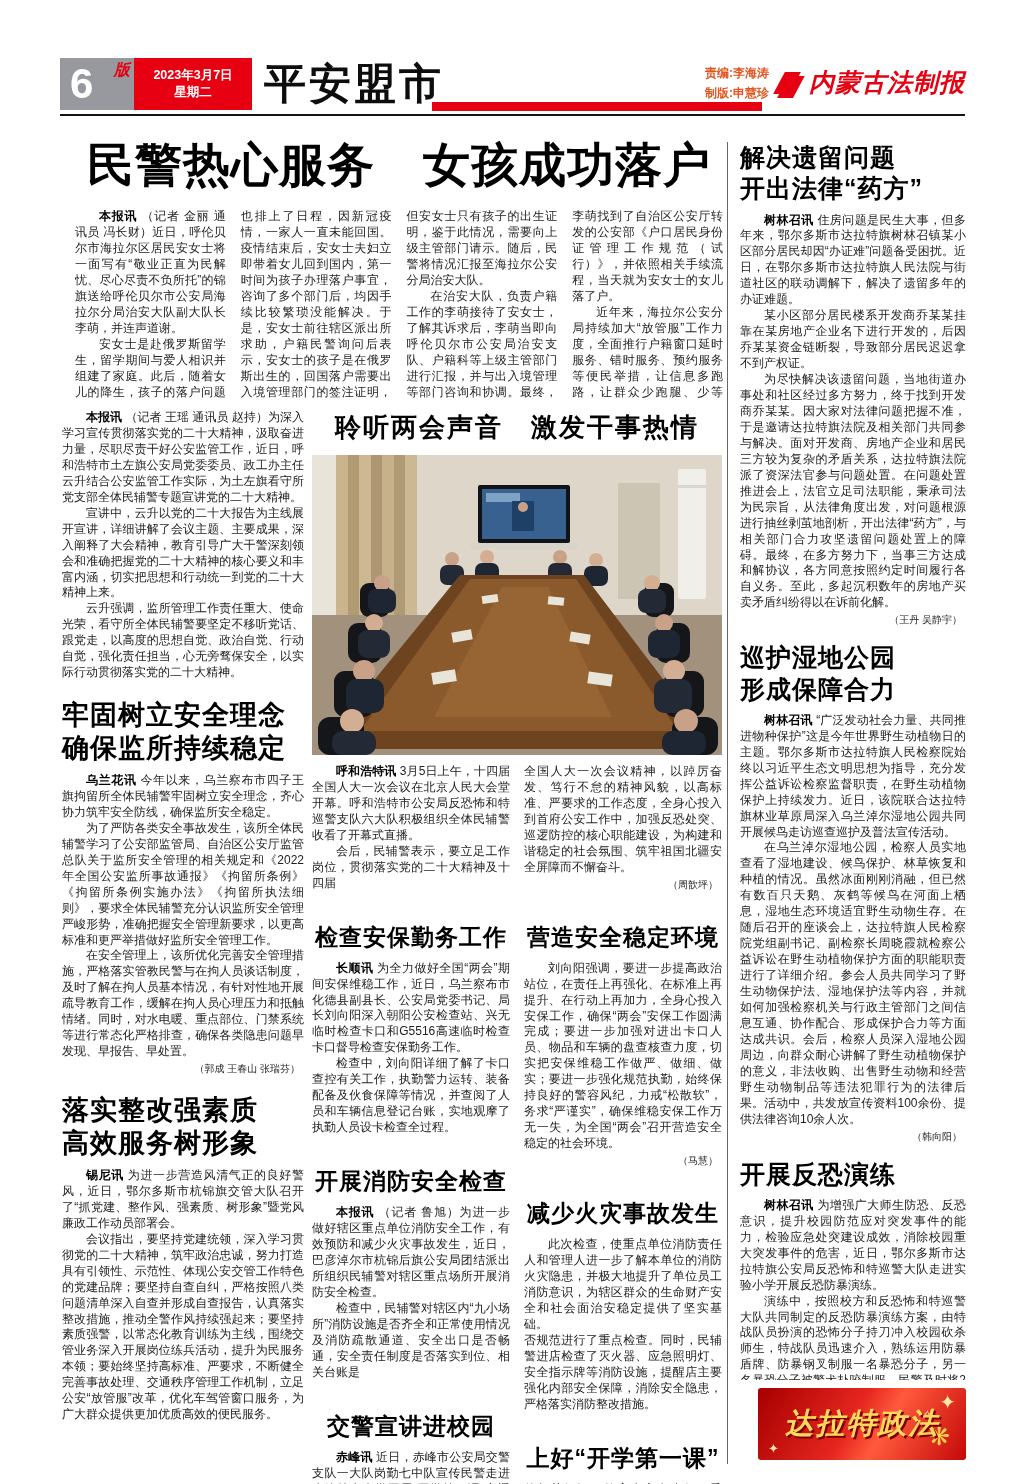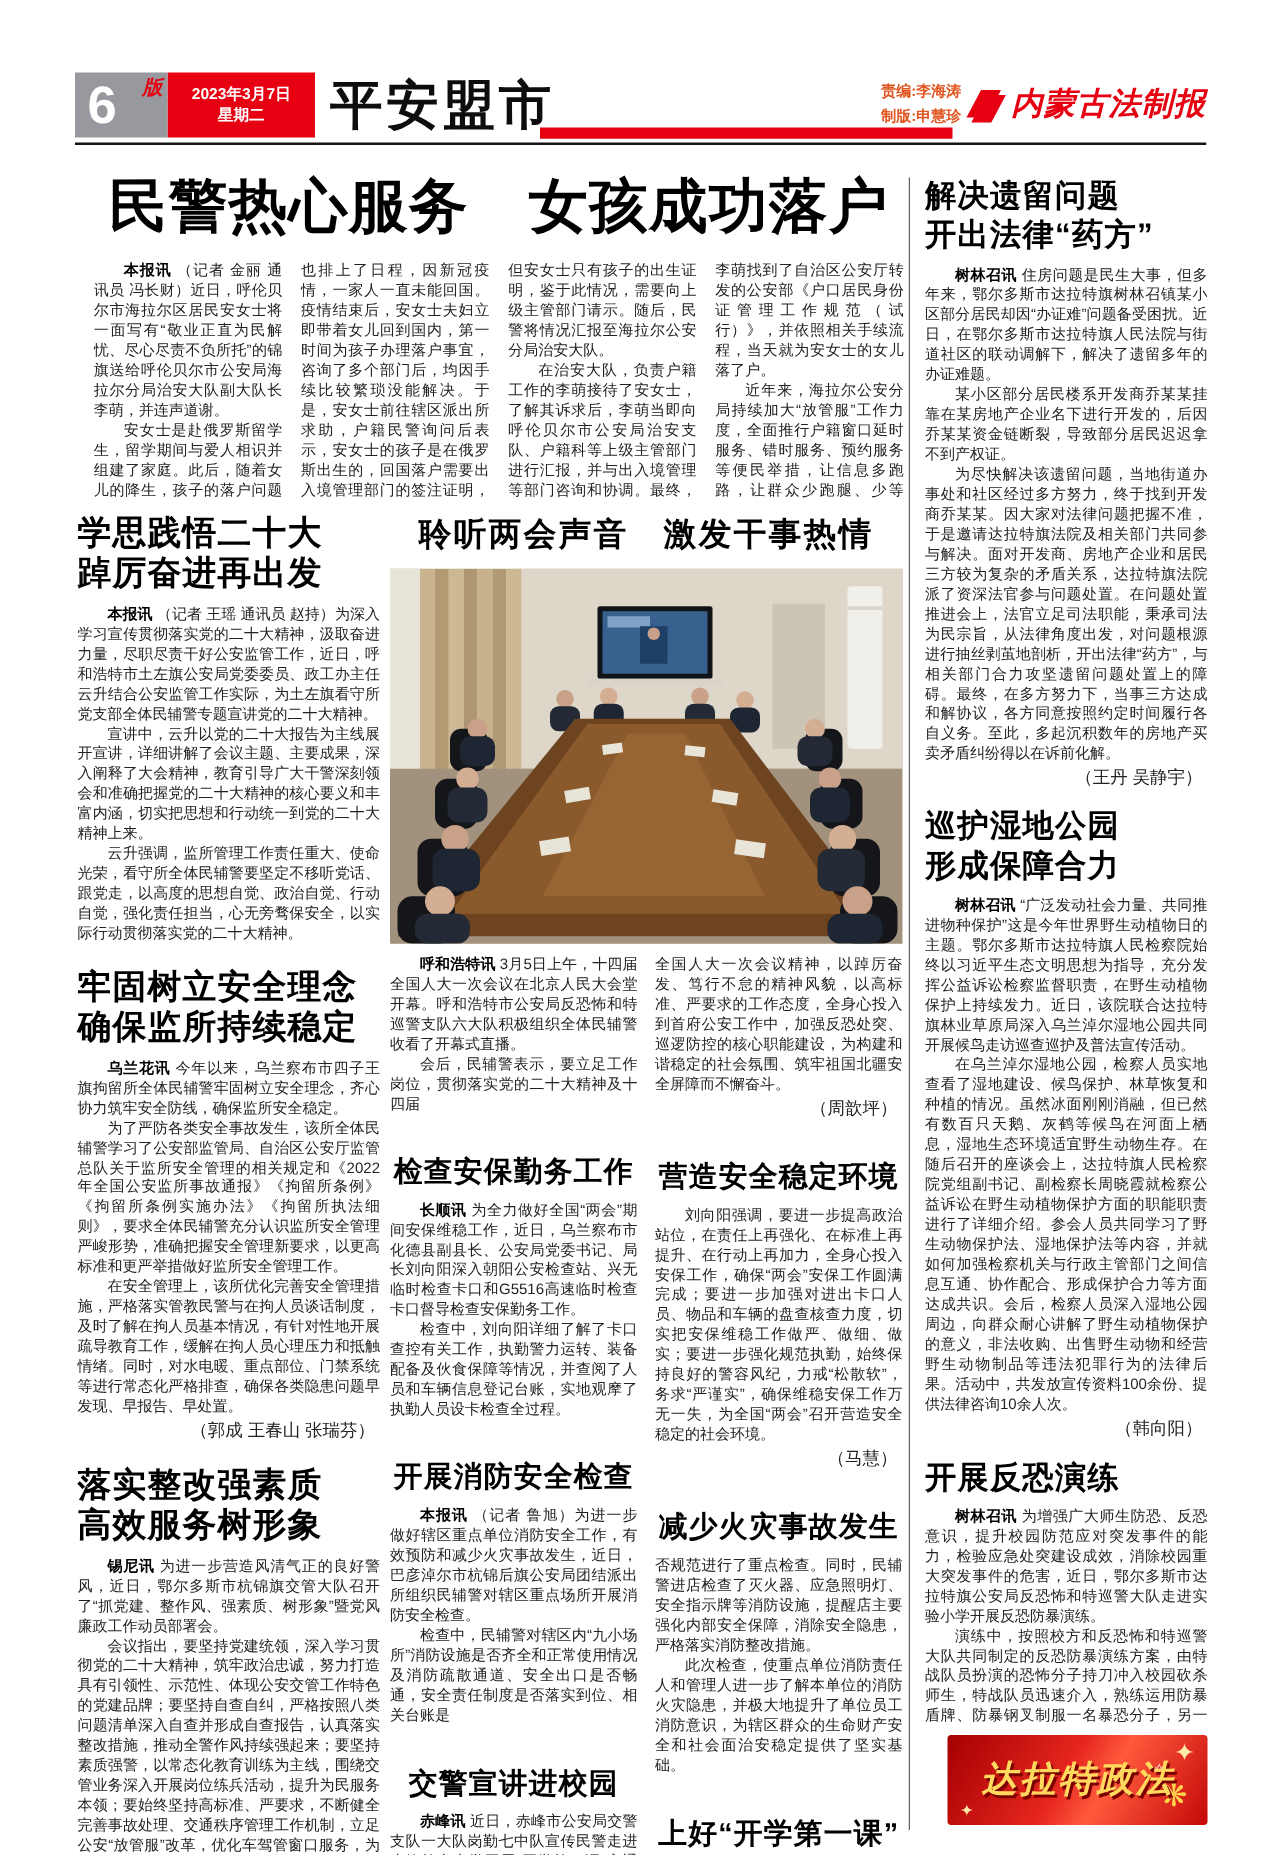--- a/index.html
+++ b/index.html
@@ -19,21 +19,21 @@
   .masthead{display:flex;align-items:center;margin-top:3px;}
   .mast-icon{display:inline-block;width:16px;height:22px;background:#e60012;transform:skewX(-28deg);
              margin-right:6px;box-shadow:6px 4px 0 #e60012;}
   .mast-text{font-size:25px;font-weight:900;font-style:italic;color:#e60012;letter-spacing:1px;margin-left:8px;white-space:nowrap;}
   .hdr-red-bar{position:absolute;left:372px;bottom:3px;width:330px;height:9px;background:#e60012;}
   
   .body{text-align:justify;font-size:12px;line-height:1.33;color:#222;}
   .para{margin:0;text-indent:2em;}
   .para.noind{text-indent:0;}
   .para b{font-weight:900;color:#000;}
-  .byline{text-align:right;font-size:14px;color:#222;margin:2px 4px 0 0;}
+  .byline{text-align:right;font-size:10px;color:#222;margin:2px 4px 0 0;}
   h1,h2,h3{margin:0;color:#000;font-family:"Liberation Sans",sans-serif;}
   
   #lead{position:absolute;left:75px;top:138px;width:648px;}
   #lead h1{font-size:47px;font-weight:900;text-align:center;letter-spacing:1px;line-height:1.15;margin-bottom:17px;}
   .lead-body{column-count:4;column-gap:15px;height:198px;overflow:hidden;}
   
   .vdiv{position:absolute;left:727px;top:142px;width:1px;height:1322px;background:#666;}
   #leftcol{position:absolute;left:62px;top:410px;width:242px;}
   #leftcol article{margin-bottom:18px;}
   #leftcol h2{font-size:27px;font-weight:900;line-height:1.2;letter-spacing:1px;margin-bottom:9px;}
@@ -93,24 +93,20 @@
         <p class="para">安女士是赴俄罗斯留学生，留学期间与爱人相识并组建了家庭。此后，随着女儿的降生，孩子的落户问题也排上了日程，因新冠疫情，一家人一直未能回国。疫情结束后，安女士夫妇立即带着女儿回到国内，第一时间为孩子办理落户事宜，咨询了多个部门后，均因手续比较繁琐没能解决。于是，安女士前往辖区派出所求助，户籍民警询问后表示，安女士的孩子是在俄罗斯出生的，回国落户需要出入境管理部门的签注证明，但安女士只有孩子的出生证明，鉴于此情况，需要向上级主管部门请示。随后，民警将情况汇报至海拉尔公安分局治安大队。</p>
         <p class="para">在治安大队，负责户籍工作的李萌接待了安女士，了解其诉求后，李萌当即向呼伦贝尔市公安局治安支队、户籍科等上级主管部门进行汇报，并与出入境管理等部门咨询和协调。最终，李萌找到了自治区公安厅转发的公安部《户口居民身份证管理工作规范（试行）》，并依照相关手续流程，当天就为安女士的女儿落了户。</p>
         <p class="para">近年来，海拉尔公安分局持续加大“放管服”工作力度，全面推行户籍窗口延时服务、错时服务、预约服务等便民举措，让信息多跑路，让群众少跑腿、少等待，为群众尽快办、现场办，着力解决群众“急难愁盼”问题，把实事办到群众心坎里。</p>
       </div>
   </section>
 
   <div class="vdiv"></div>
 
   <section id="leftcol">
     <article>
-      <h2>
-        <div>学思践悟二十大</div>
-        <div>踔厉奋进再出发</div>
-      </h2>
       <div class="body">
           <p class="para"><b>本报讯 </b>（记者 王瑶 通讯员 赵持）为深入学习宣传贯彻落实党的二十大精神，汲取奋进力量，尽职尽责干好公安监管工作，近日，呼和浩特市土左旗公安局党委委员、政工办主任云升结合公安监管工作实际，为土左旗看守所党支部全体民辅警专题宣讲党的二十大精神。</p>
           <p class="para">宣讲中，云升以党的二十大报告为主线展开宣讲，详细讲解了会议主题、主要成果，深入阐释了大会精神，教育引导广大干警深刻领会和准确把握党的二十大精神的核心要义和丰富内涵，切实把思想和行动统一到党的二十大精神上来。</p>
           <p class="para">云升强调，监所管理工作责任重大、使命光荣，看守所全体民辅警要坚定不移听党话、跟党走，以高度的思想自觉、政治自觉、行动自觉，强化责任担当，心无旁骛保安全，以实际行动贯彻落实党的二十大精神。</p>
         </div>
     </article>
     <article>
       <h2>
         <div>牢固树立安全理念</div>
         <div>确保监所持续稳定</div>
@@ -242,22 +238,22 @@
             <p class="para noind">全国人大一次会议精神，以踔厉奋发、笃行不怠的精神风貌，以高标准、严要求的工作态度，全身心投入到首府公安工作中，加强反恐处突、巡逻防控的核心职能建设，为构建和谐稳定的社会氛围、筑牢祖国北疆安全屏障而不懈奋斗。</p>
           </div>
         <div class="byline">（周歆坪）</div>
         <h3>营造安全稳定环境</h3>
         <div class="body">
             <p class="para">刘向阳强调，要进一步提高政治站位，在责任上再强化、在标准上再提升、在行动上再加力，全身心投入安保工作，确保“两会”安保工作圆满完成；要进一步加强对进出卡口人员、物品和车辆的盘查核查力度，切实把安保维稳工作做严、做细、做实；要进一步强化规范执勤，始终保持良好的警容风纪，力戒“松散软”，务求“严谨实”，确保维稳安保工作万无一失，为全国“两会”召开营造安全稳定的社会环境。</p>
           </div>
         <div class="byline">（马慧）</div>
         <h3>减少火灾事故发生</h3>
         <div class="body">
+            <p class="para">此次检查，使重点单位消防责任人和管理人进一步了解本单位的消防火灾隐患，并极大地提升了单位员工消防意识，为辖区群众的生命财产安全和社会面治安稳定提供了坚实基础。</p>
             <p class="para noind">否规范进行了重点检查。同时，民辅警进店检查了灭火器、应急照明灯、安全指示牌等消防设施，提醒店主要强化内部安全保障，消除安全隐患，严格落实消防整改措施。</p>
-            <p class="para">此次检查，使重点单位消防责任人和管理人进一步了解本单位的消防火灾隐患，并极大地提升了单位员工消防意识，为辖区群众的生命财产安全和社会面治安稳定提供了坚实基础。</p>
           </div>
         <h3>上好“开学第一课”</h3>
         <div class="body">
             <p class="para noind">的相关知识，教育大家在步行、乘车、骑车及结伴同行时应严格遵守道路交通标志指示，注意观察路面情况，做到“一看、二慢、三通过”，骑乘电动车要规范佩戴安全头盔、不逆行、不闯红灯、要按照交通规则通行，并告诫大家不乘坐农用车、超员超载车和非法营运车辆；未成年人严禁驾驶摩托车。</p>
           </div>
 
       </div>
     </div>
   </section>
 

